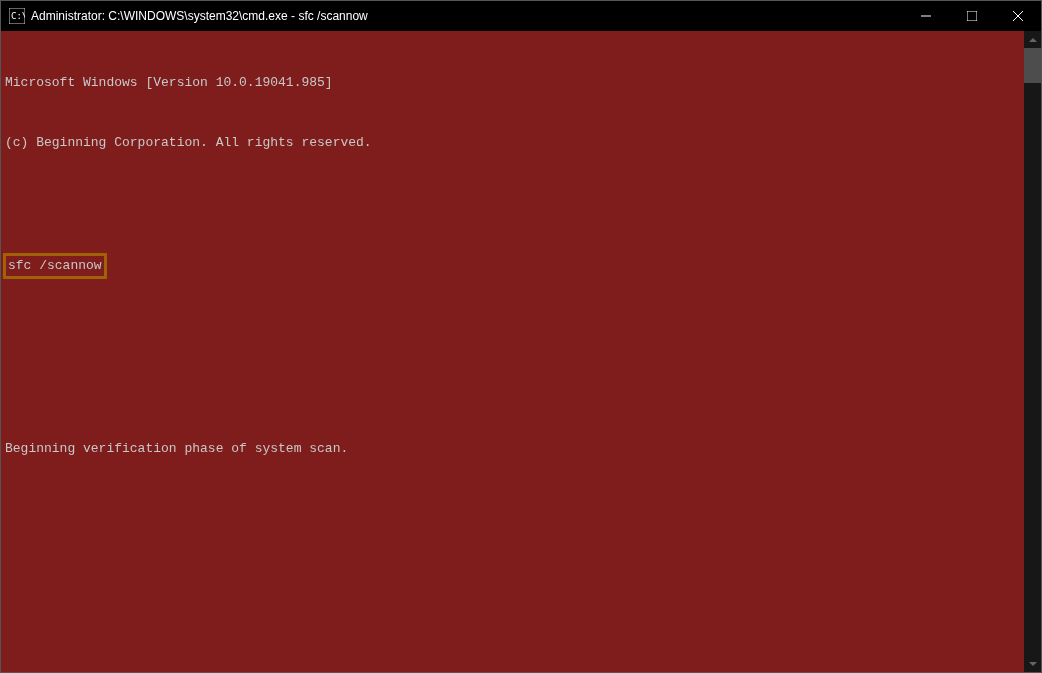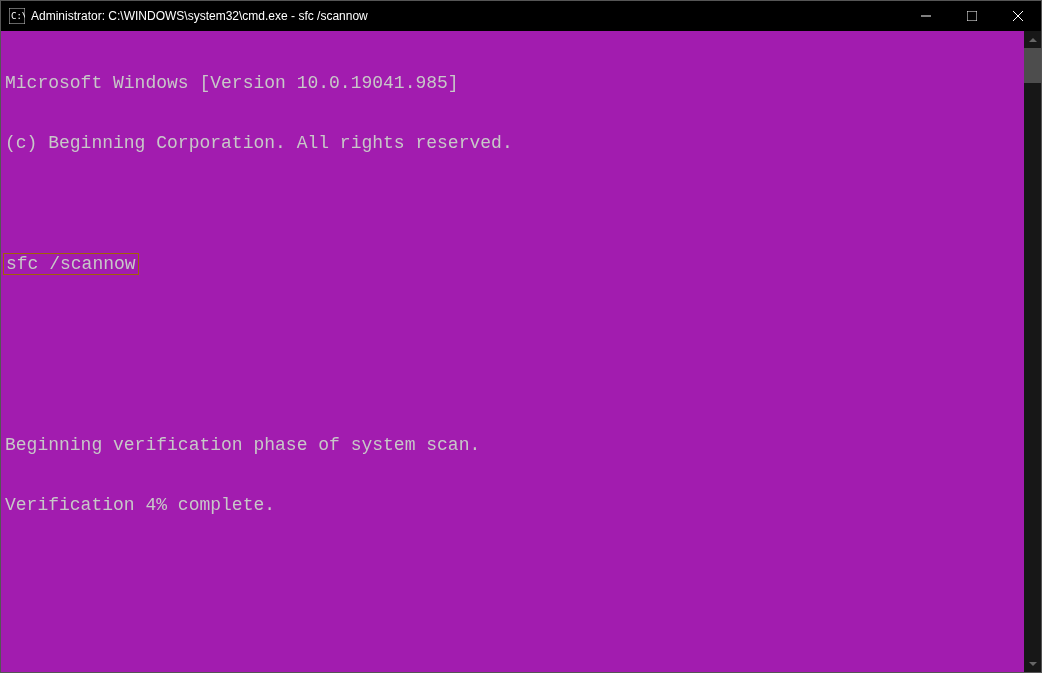--- a/index.html
+++ b/index.html
@@ -66,38 +66,38 @@
       width: 10px;
       height: 10px;
     }
     .content-wrapper {
       flex: 1;
       display: flex;
       position: relative;
     }
     .terminal {
       flex: 1;
-      background: #a21caf;
+      background: #7f1d1d;
       color: #c8c8c8;
       font-family: Consolas, 'Courier New', monospace;
-      font-size: 18px;
+      font-size: 13px;
       line-height: 20px;
       padding: 2px 4px;
       white-space: pre;
       letter-spacing: 0px;
     }
     .terminal-line {
       min-height: 20px;
       white-space: pre;
     }
     .prompt-line {
       display: flex;
     }
     .highlight-box {
-      border: 1px solid #a16207;
+      border: 3px solid #a16207;
       padding: 0 2px;
       display: inline-block;
       margin-left: -2px;
     }
     .scrollbar {
       width: 17px;
       background: #171717;
       display: flex;
       flex-direction: column;
       position: relative;
@@ -161,21 +161,20 @@
   </div>
   <div class="content-wrapper">
     <div class="terminal">
       <div class="terminal-line">Microsoft Windows [Version 10.0.19041.985]</div>
       <div class="terminal-line">(c) Beginning Corporation. All rights reserved.</div>
       <div class="terminal-line"></div>
       <div class="terminal-line prompt-line"><span class="highlight-box"><span>sfc /scannow</span></span></div>
       <div class="terminal-line"></div>
       <div class="terminal-line"></div>
       <div class="terminal-line">Beginning verification phase of system scan.</div>
-      <div class="terminal-line">Verification 4% complete.</div>
     </div>
     <div class="scrollbar">
       <div class="scroll-arrow">
         <svg width="8" height="4" viewBox="0 0 8 4">
             <polygon points="4,0 8,4 0,4" fill="#666666"></polygon>
           </svg>
       </div>
       <div class="scroll-track">
         <div class="scroll-thumb"></div>
       </div>

